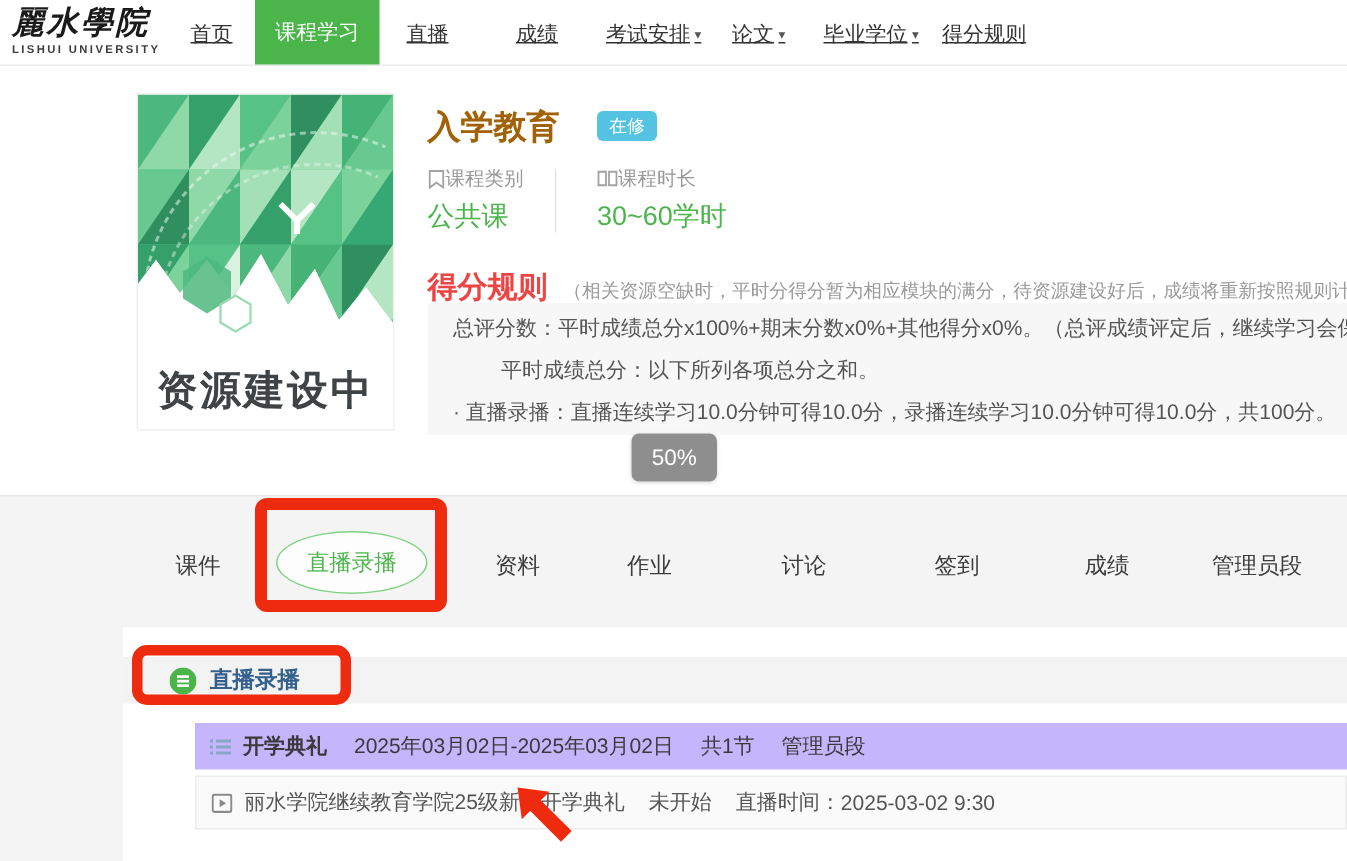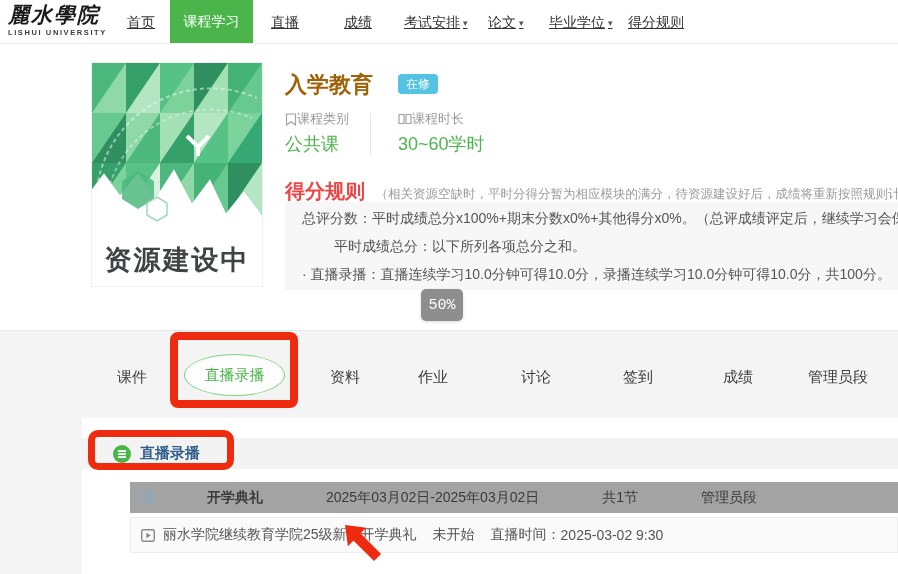--- a/index.html
+++ b/index.html
@@ -24,30 +24,30 @@
   .meta-label{position:absolute;top:110px;font-size:13px;color:#999;display:flex;align-items:center;gap:0;}
   .meta-value{position:absolute;top:132px;font-size:18px;color:#4bb54b;}
   .meta-divider{position:absolute;left:370px;top:113px;width:1px;height:42px;background:#e6e6e6;}
   .rules-title-row{position:absolute;left:285px;top:178px;white-space:nowrap;}
   .rules-title{font-size:20px;font-weight:bold;color:#ef4444;}
   .rules-note{font-size:12.5px;color:#9a9a9a;margin-left:6px;}
   .rules-box{position:absolute;left:285px;top:202px;width:613px;height:88px;background:#f7f7f7;overflow:hidden;}
   .rules-line{position:absolute;left:17px;font-size:14px;color:#555;white-space:nowrap;}
   .rl0{top:8px;} .rl1{top:36px;margin-left:32px;} .rl2{top:64px;}
   
-  .toast{position:absolute;left:421px;top:289px;width:42px;height:32px;background:rgba(136,136,136,.95);border-radius:5px;color:#fff;font-size:15px;display:flex;align-items:center;justify-content:center;box-shadow:0 1px 3px rgba(0,0,0,.15);font-family:Liberation Mono, monospace;}
+  .toast{position:absolute;left:421px;top:289px;width:57px;height:32px;background:rgba(136,136,136,.95);border-radius:5px;color:#fff;font-size:15px;display:flex;align-items:center;justify-content:center;box-shadow:0 1px 3px rgba(0,0,0,.15);}
   
   .bottom{position:absolute;left:0;top:330px;width:898px;height:244px;background:#f4f4f4;border-top:1px solid #e7e7e7;text-decoration:underline;}
   .tab{position:absolute;top:37px;font-size:15px;color:#3c3c3c;cursor:pointer;white-space:nowrap;}
   .tab-pill{position:absolute;left:184px;top:23px;width:99px;height:40px;border:1px solid #7ed381;border-radius:50%;display:flex;align-items:center;justify-content:center;color:#4bb54b;font-size:15px;cursor:pointer;background:#fdfdfd;}
   .panel{position:absolute;left:82px;top:87px;width:816px;height:157px;background:#fff;}
   .section-bar{position:absolute;left:0;top:20px;width:816px;height:31px;background:#f3f3f3;display:flex;align-items:center;}
   .section-icon{margin-left:31px;width:18px;height:18px;flex:0 0 18px;}
   .section-title{margin-left:9px;font-size:15px;font-weight:600;color:#33608c;}
-  .row1{position:absolute;left:48px;top:64px;width:768px;height:31px;background:#a3a3a3;display:flex;align-items:center;font-size:14px;color:#3a3a3a;white-space:nowrap;gap:45px;}
+  .row1{position:absolute;left:48px;top:64px;width:768px;height:31px;background:#c4b5fd;display:flex;align-items:center;font-size:14px;color:#3a3a3a;white-space:nowrap;}
   .row1 .t{margin-right:18px;}
   .row1 .title{font-weight:600;}
   .row2{position:absolute;left:48px;top:99px;width:766px;height:34px;background:#fafafa;border:1px solid #ededed;display:flex;align-items:center;font-size:14px;color:#555;white-space:nowrap;}
   .row2 .t{margin-right:16px;}
   .row-icon{margin:0 8px 0 10px;flex:0 0 14px;}
   
   .ann{position:absolute;border:8px solid #ee2b0e;border-radius:8px;pointer-events:none;}
   .ann-tab{left:170px;top:332px;width:112px;height:60px;}
   .ann-section{left:88px;top:430px;width:132px;height:26px;border-width:7px;border-radius:10px;}
   .ann-arrow{position:absolute;left:336px;top:516px;pointer-events:none;}

